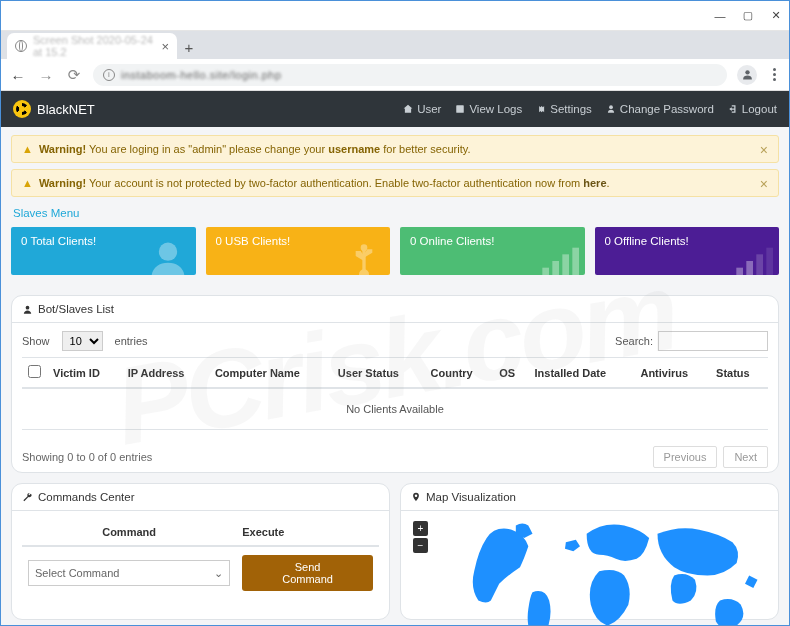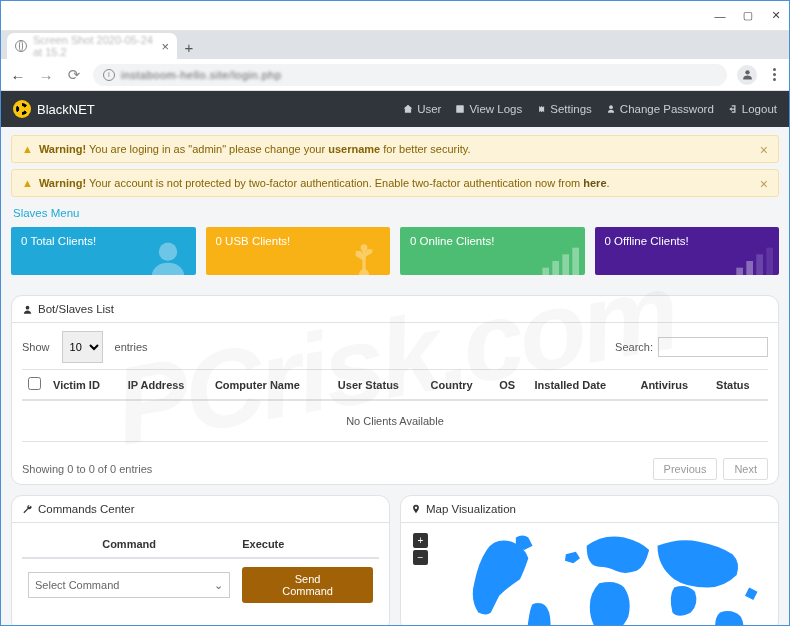--- a/index.html
+++ b/index.html
@@ -56,21 +56,21 @@
 .stat-green { background: #4dbd74; }
 .stat-red { background: #4c1d95; }
 
 
 .card { background: #fff; border: 1px solid #dfe3e7; border-radius: 11px; margin-bottom: 10px; }
 .card-header { padding: 7px 10px; border-bottom: 1px solid #dfe3e7; font-size: 11.5px; display: flex; align-items: center; gap: 5px; color: #333; }
 .card-body { padding: 8px 10px; }
 
 .table-controls { display: flex; align-items: center; justify-content: space-between; font-size: 11px; color: #555; margin-bottom: 6px; }
 .select-wrap { display: inline-flex; align-items: center; gap: 12px; }
-.select-wrap select { height: 32px; font-size: 11px; border: 1px solid #ccc; padding: 0 3px; }
+.select-wrap select { height: 20px; font-size: 11px; border: 1px solid #ccc; padding: 0 3px; }
 .search-wrap { display: flex; align-items: center; gap: 5px; }
 .search-wrap input { height: 20px; width: 110px; border: 1px solid #ccc; font-size: 11px; padding: 0 4px; }
 
 table { width: 100%; border-collapse: collapse; font-size: 11px; }
 thead th { text-align: left; padding: 7px 6px; border-top: 1px solid #dfe3e7; border-bottom: 2px solid #dfe3e7; font-weight: 700; color: #333; }
 thead th:first-child { width: 24px; text-align: center; }
 .no-clients { text-align: center; padding: 14px; color: #555; border-bottom: 1px solid #dfe3e7; }
 .paging { display: flex; align-items: center; justify-content: space-between; font-size: 11px; color: #666; padding: 8px 10px 4px; }
 .paging .btns { display: flex; gap: 6px; }
 .paging button { background: #fff; border: 1px solid #ddd; padding: 4px 10px; font-size: 11px; color: #999; border-radius: 2px; }

